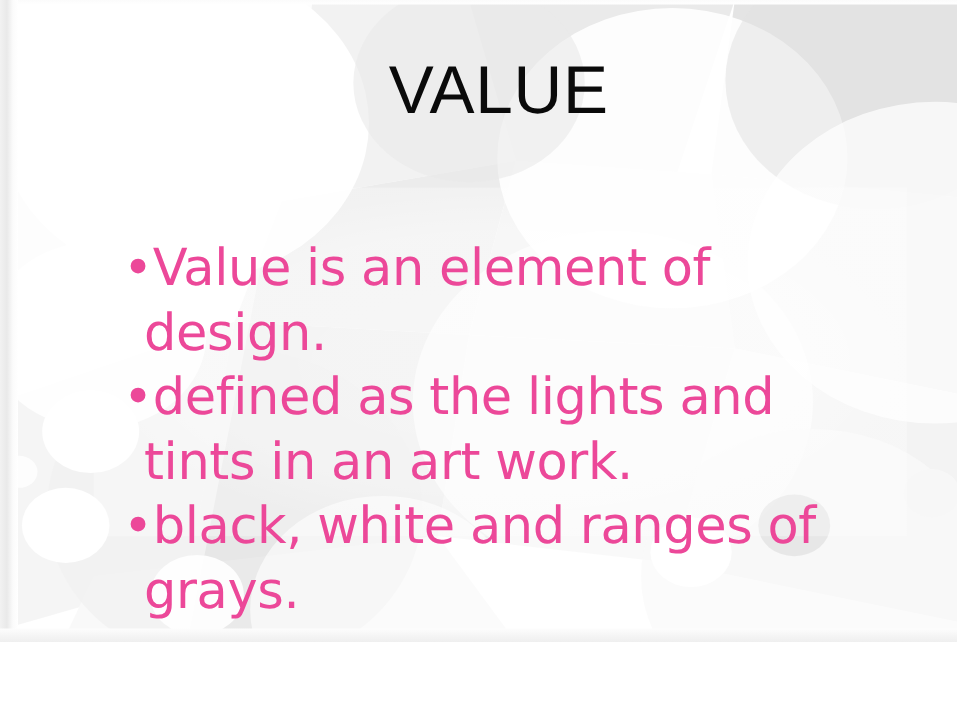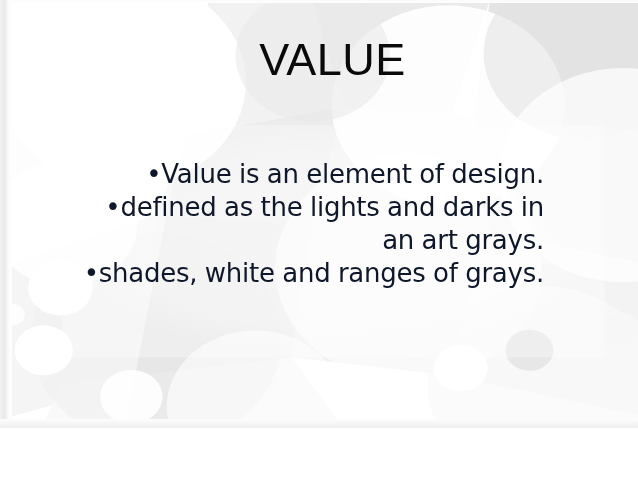--- a/index.html
+++ b/index.html
@@ -77,30 +77,29 @@
 
   #body-block {
     position: absolute;
     left: 82px;
     top: 158px;
     width: 462px;
   }
 
   .bullet-line {
     font-family: "DejaVu Sans", sans-serif;
-    font-size: 26px;
+    font-size: 34px;
     font-weight: 400;
-    color: #0f172a;
+    color: #ec4899;
     line-height: 1.265;
     letter-spacing: -0.25px;
     padding-left: 14px;
     text-indent: -14px;
     margin: 0;
     word-spacing: -0.5px;
-    text-align: right;
   }
   .bullet-dot {
     font-family: "DejaVu Sans", sans-serif;
   }
   .u {
     text-decoration: underline;
     text-underline-offset: 1px;
   }
 </style>
 </head>
@@ -179,20 +178,20 @@
   <div class="edge edge-bottom"></div>
 
   <div id="content">
 
     <div id="title">VALUE</div>
 
     <div id="body-block">
 
       <p class="bullet-line"><span class="bullet-dot">•</span><span>Value is an element of design.</span></p>
 
-      <p class="bullet-line"><span class="bullet-dot">•</span><span>defined as the lights and darks in an art grays.</span></p>
+      <p class="bullet-line"><span class="bullet-dot">•</span><span>defined as the lights and tints in an art work.</span></p>
 
-      <p class="bullet-line"><span class="bullet-dot">•</span><span>shades, white and ranges of grays.</span></p>
+      <p class="bullet-line"><span class="bullet-dot">•</span><span>black, white and ranges of grays.</span></p>
 
 
     </div>
   </div>
 </div>
 
 </body></html>

